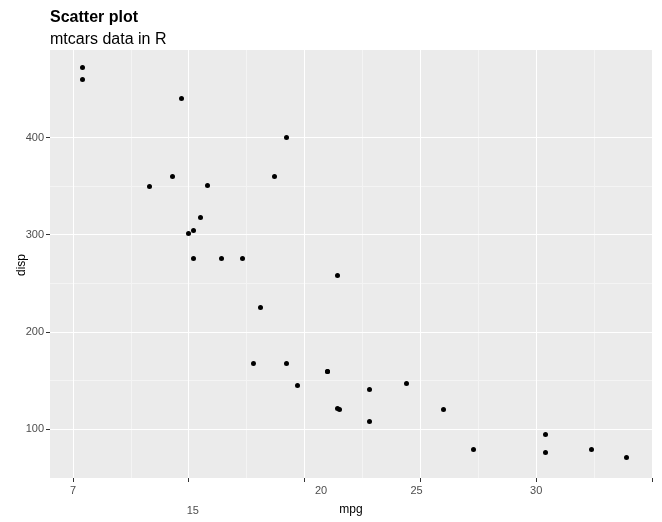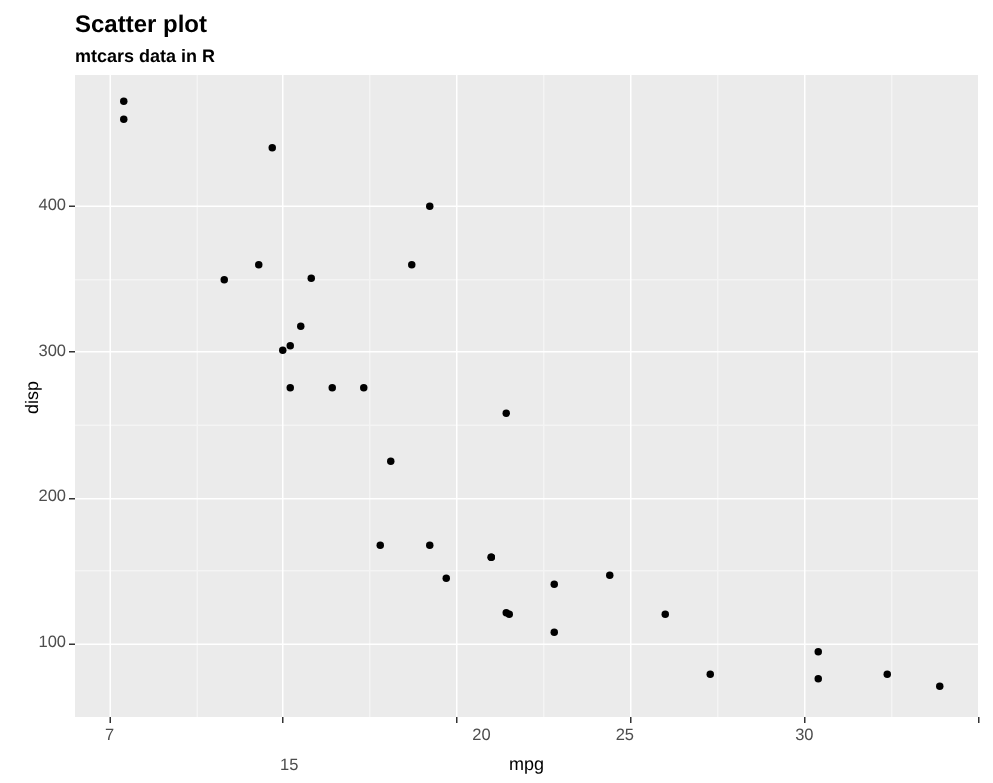--- a/index.html
+++ b/index.html
@@ -20,22 +20,22 @@
     position: absolute;
     left: 50px;
     top: 8px;
     font-size: 16px;
     font-weight: 700;
   }
   .subtitle {
     position: absolute;
     left: 50px;
     top: 30px;
-    font-size: 12px;
-    font-weight: 700;
+    font-size: 16px;
+    font-weight: 400;
   }
   .panel {
     position: absolute;
     background: #EBEBEB;
   }
   .grid-major-h, .grid-major-v {
     position: absolute;
     background: #ffffff;
   }
   .grid-minor-h, .grid-minor-v {

